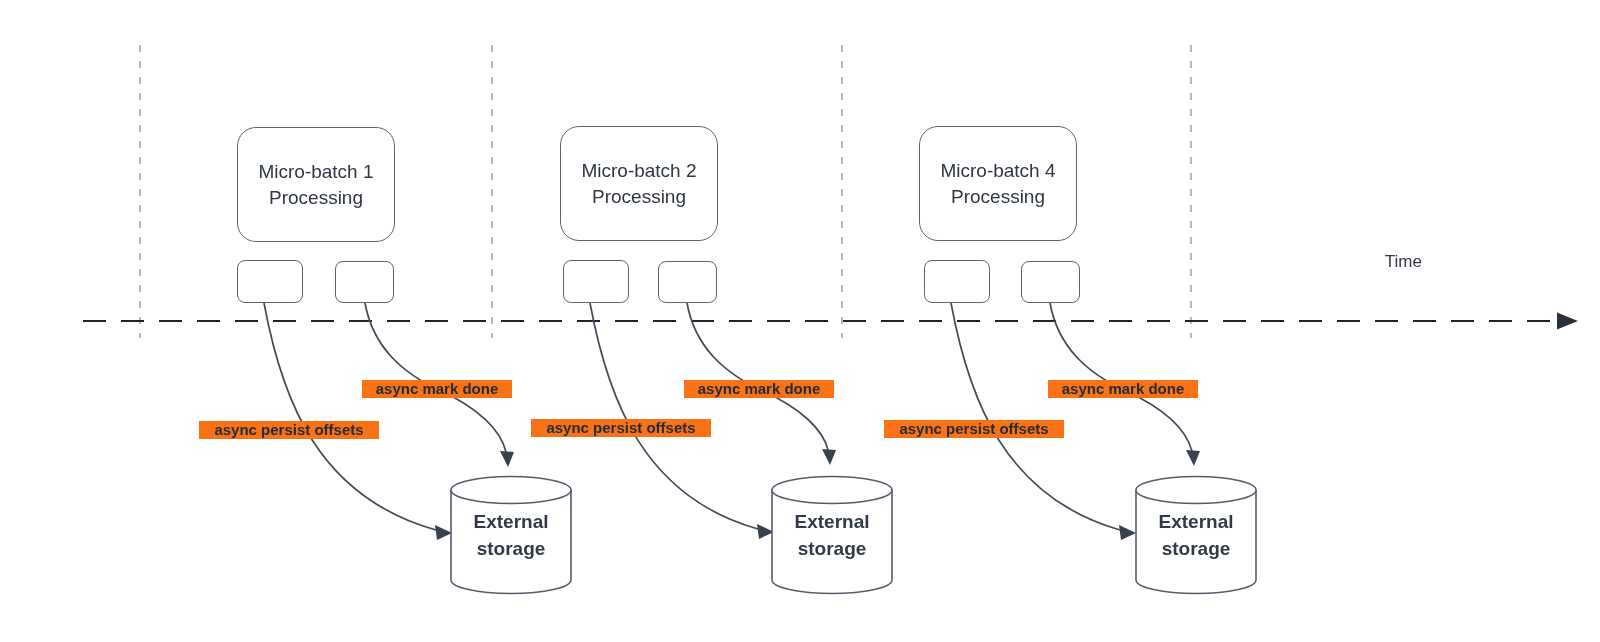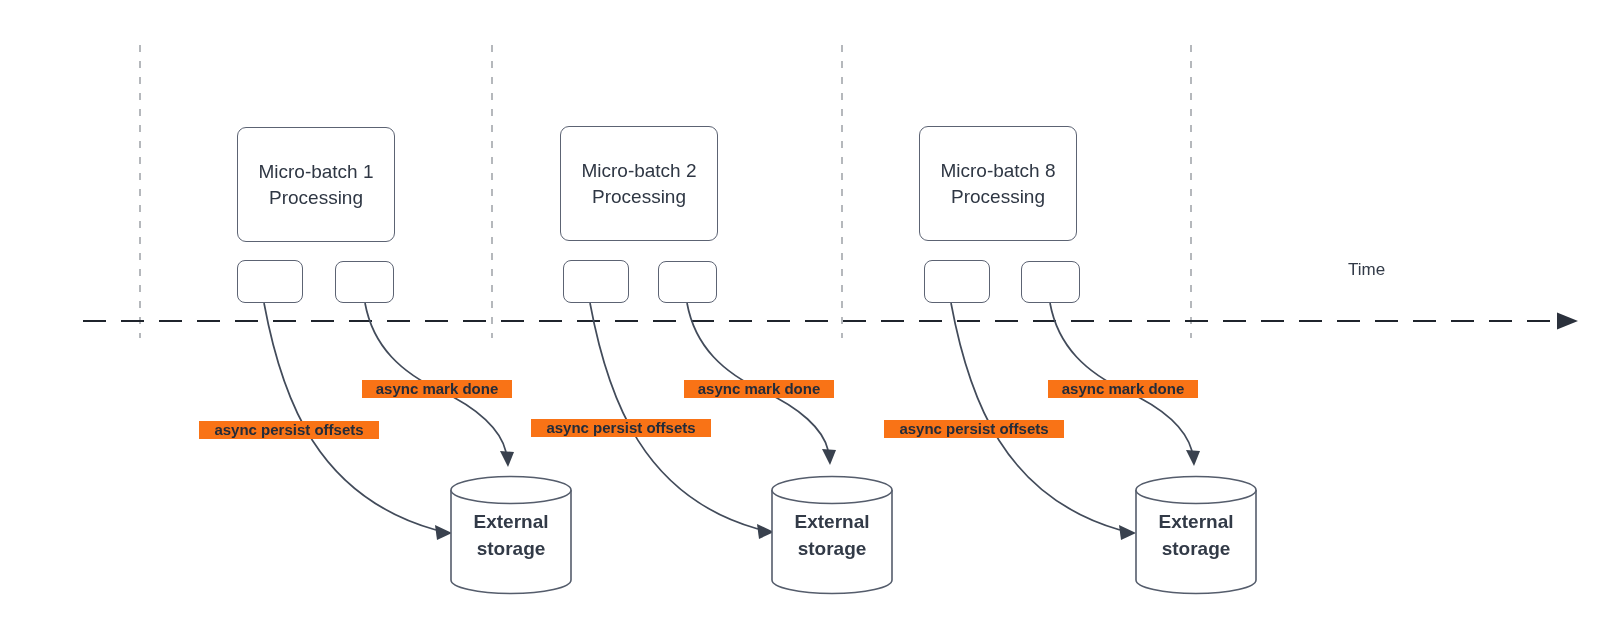--- a/index.html
+++ b/index.html
@@ -17,21 +17,21 @@
   .layer {
     position: absolute;
     left: 0; top: 0;
     width: 1600px; height: 642px;
   }
 
   .bigbox {
     position: absolute;
     width: 158px; height: 115px;
     border: 1.5px solid #5c6373;
-    border-radius: 9px;
+    border-radius: 19px;
     background: #ffffff;
     display: flex;
     flex-direction: column;
     align-items: center;
     justify-content: center;
     font-size: 19px;
     line-height: 26px;
     color: #2f3744;
     text-align: center;
   }
@@ -63,23 +63,23 @@
     width: 130px;
     text-align: center;
     font-size: 19px;
     line-height: 27px;
     color: #323a47;
     font-weight: bold;
   }
 
   .time-label {
     position: absolute;
-    left: 1348px; top: 260px;
+    left: 1348px; top: 252px;
     width: 74px;
-    text-align: left;
+    text-align: right;
     font-size: 17px;
     color: #323a47;
   }
 </style>
 </head>
 <body>
 
 <div class="stage">
 
   <svg class="layer" viewBox="0 0 1600 642">
@@ -147,21 +147,21 @@
   <div class="smallbox a" style="left:563px; top:260px;"></div>
   <div class="smallbox b" style="left:658px; top:261px;"></div>
   <div class="conn-label" style="left:531px; top:419px; width:180px;">async persist offsets</div>
   <div class="conn-label" style="left:684px; top:380px; width:150px;">async mark done</div>
   <div class="storage-label" style="left:767px; top:508px;">
     <div>External</div>
     <div>storage</div>
   </div>
 
   <div class="bigbox" style="left:919px; top:126px;">
-    <div>Micro-batch 8</div>
+    <div>Micro-batch 4</div>
     <div>Processing</div>
   </div>
   <div class="smallbox a" style="left:924px; top:260px;"></div>
   <div class="smallbox b" style="left:1021px; top:261px;"></div>
   <div class="conn-label" style="left:884px; top:420px; width:180px;">async persist offsets</div>
   <div class="conn-label" style="left:1048px; top:380px; width:150px;">async mark done</div>
   <div class="storage-label" style="left:1131px; top:508px;">
     <div>External</div>
     <div>storage</div>
   </div>

